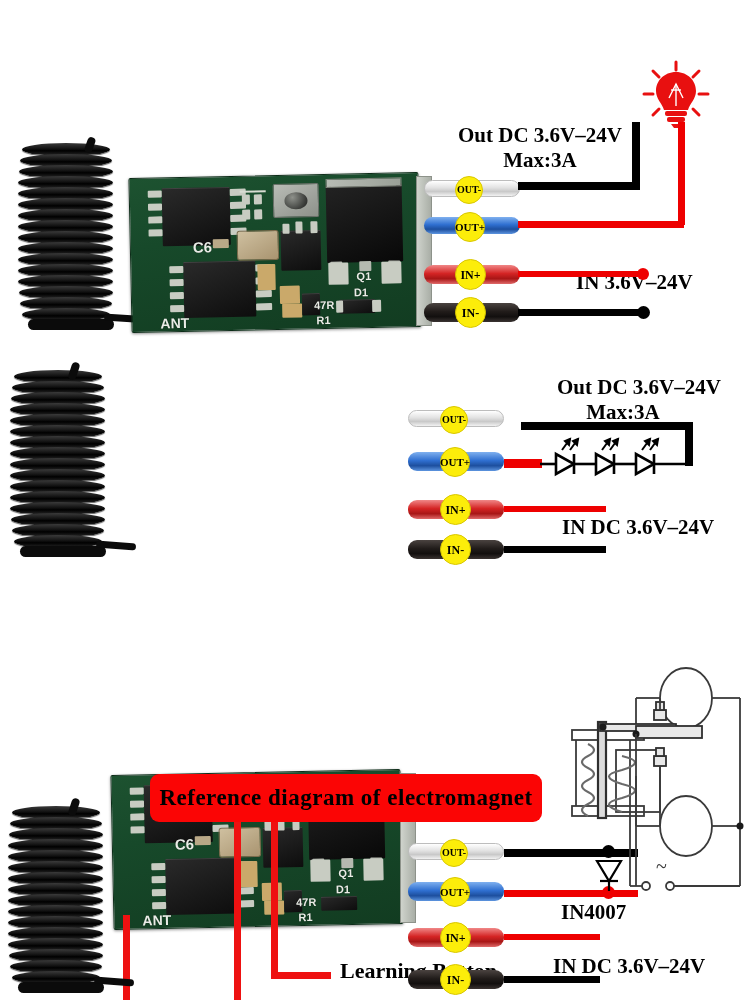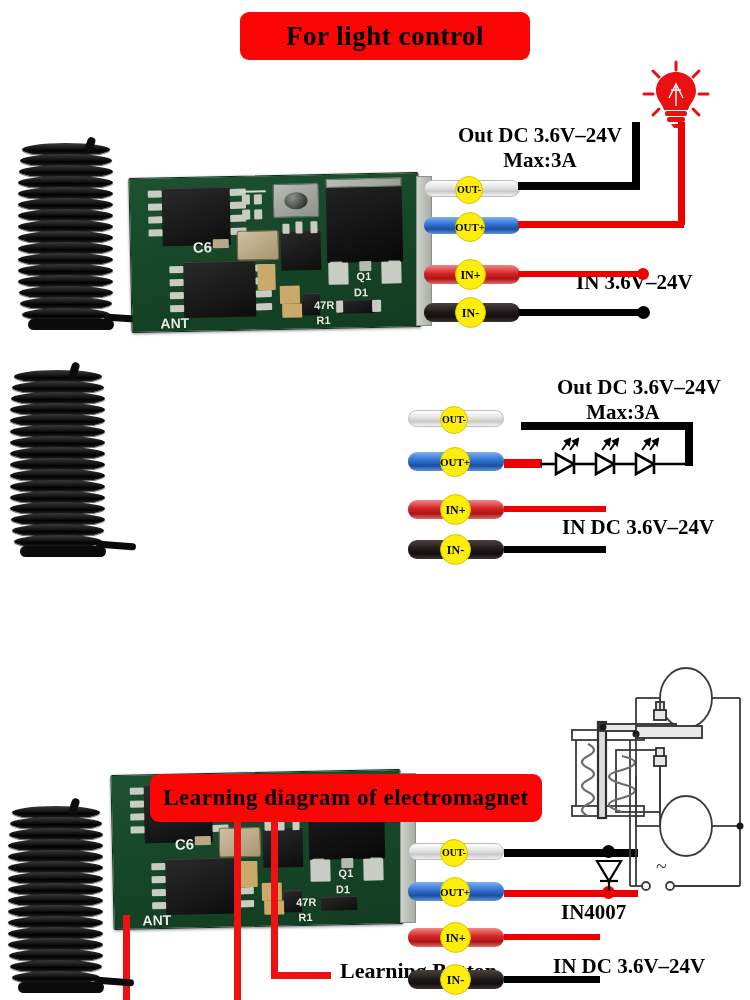--- a/index.html
+++ b/index.html
@@ -154,21 +154,20 @@
 
   svg { display:block; overflow:visible; }
 </style>
 </head>
 <body>
 
 <div id="page">
 
   <div class="abs" style="left:0;top:0;width:750px;height:345px;">
 
-    <div class="banner abs" style="left:240px;top:12px;width:290px;height:48px;font-size:27px;">For light control</div>
 
 
     <div class="bulb-wrap" style="left:640px;top:58px;width:72px;height:72px;">
       <svg width="72" height="72" viewBox="0 0 72 72">
         <g stroke="#e81010" stroke-width="3" stroke-linecap="round">
           <line x1="36" y1="4" x2="36" y2="12"></line>
           <line x1="13" y1="13" x2="19" y2="19"></line>
           <line x1="59" y1="13" x2="53" y2="19"></line>
           <line x1="4" y1="36" x2="13" y2="36"></line>
           <line x1="68" y1="36" x2="59" y2="36"></line>
@@ -427,21 +426,21 @@
     <div class="lbl abs" style="left:340px;top:598px;font-size:22px;">Learning Button</div>
 
     <div class="ln ln-callout abs" style="left:234px;top:424px;width:7px;height:233px;"></div>
 
     <div class="ln ln-callout abs" style="left:123px;top:555px;width:7px;height:156px;"></div>
 
   </div>
 
   <div class="abs" style="left:0;top:660px;width:750px;height:340px;">
 
-    <div class="banner abs" style="left:150px;top:114px;width:392px;height:48px;font-size:23px;">Learning diagram of electromagnet</div>
+    <div class="banner abs" style="left:150px;top:114px;width:392px;height:48px;font-size:23px;">Reference diagram of electromagnet</div>
 
     <div class="lbl abs" style="left:561px;top:240px;font-size:21px;">IN4007</div>
     <div class="lbl abs" style="left:553px;top:294px;font-size:21px;">IN DC 3.6V–24V</div>
 
     <div class="coil" style="left:8px;top:146px;width:96px;height:190px;">
       <div class="ring" style="top:0px;   width:88px; left:4px;"></div>
       <div class="ring" style="top:11px;  width:92px; left:2px;"></div>
       <div class="ring" style="top:22px;  width:94px; left:1px;"></div>
       <div class="ring" style="top:33px;  width:95px; left:0px;"></div>
       <div class="ring" style="top:44px;  width:95px; left:0px;"></div>

